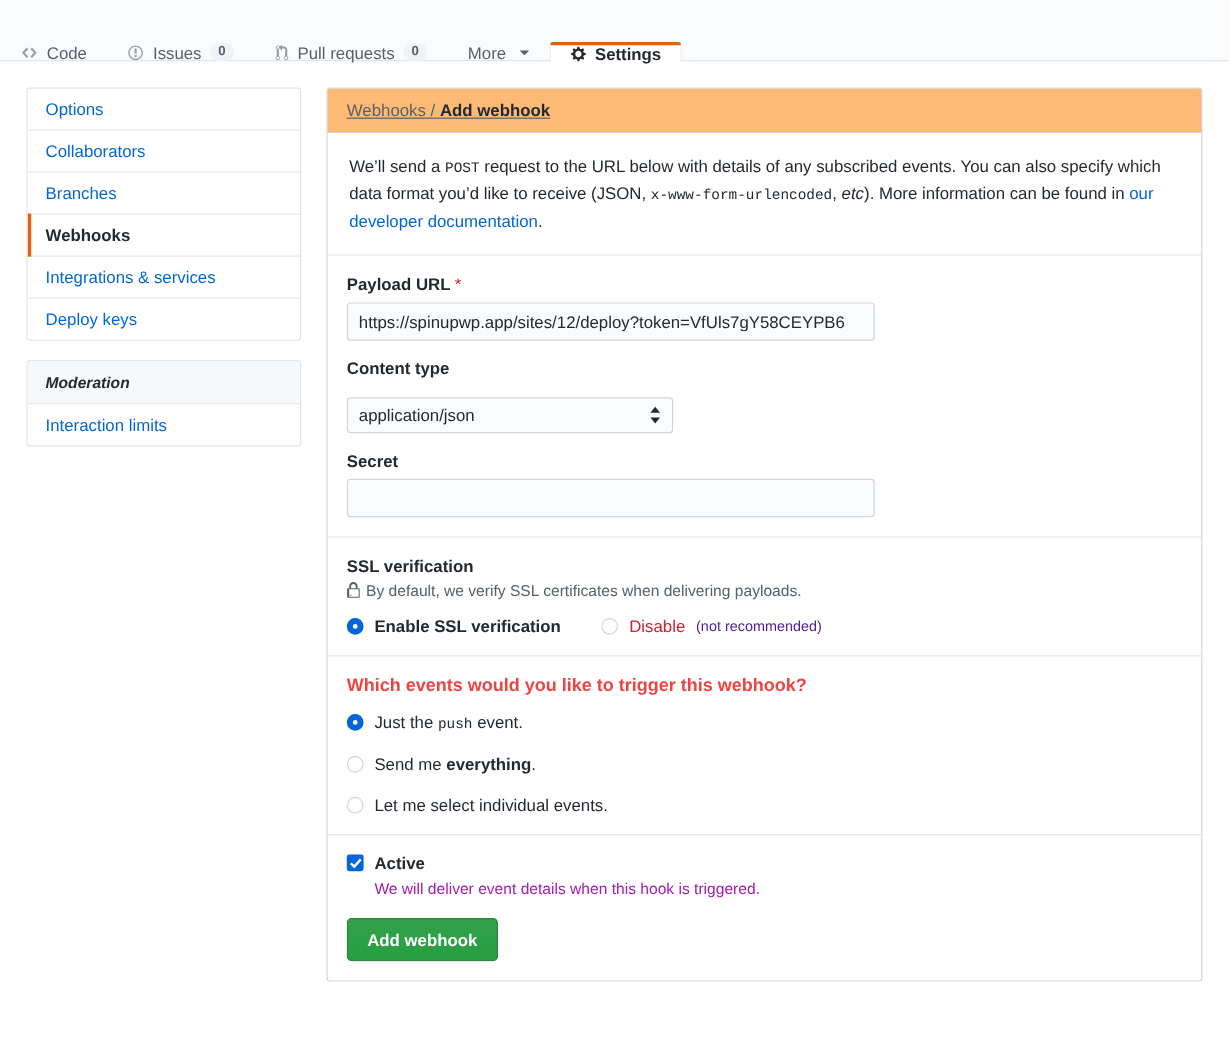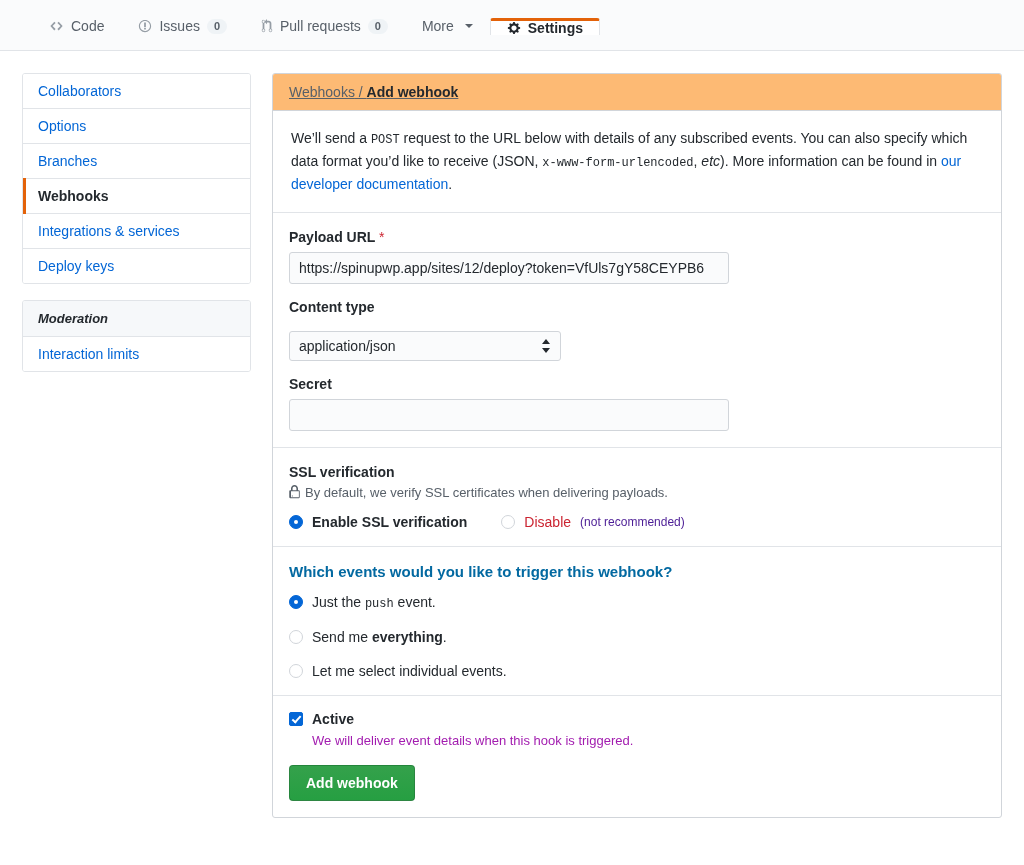--- a/index.html
+++ b/index.html
@@ -13,23 +13,22 @@
 
   
   .tabnav {
     position: relative;
     height: 51px;
     border-bottom: 1px solid #e1e4e8;
     background: #fafbfc;
   }
   .tabnav-inner {
     display: flex;
-    align-items: center;
+    align-items: flex-end;
     height: 51px;
-    padding-left: 32px;
   }
   .tab {
     display: flex;
     align-items: center;
     gap: 7px;
     padding: 0 16px;
     font-size: 14px;
     color: #586069;
     text-decoration: none;
     border: 1px solid transparent;
@@ -216,21 +215,21 @@
     font-size: 13px;
     color: #586069;
     margin: 0 0 14px 0;
     display: flex;
     align-items: center;
     gap: 5px;
   }
   .question {
     font-size: 15px;
     font-weight: 600;
-    color: #0369a1;
+    color: #ef4444;
     margin: 0 0 14px 0;
   }
 
   .radio-row { display: flex; align-items: center; gap: 34px; }
   .opt {
     display: flex;
     align-items: center;
     gap: 9px;
     font-size: 14px;
     color: #24292e;
@@ -349,24 +348,24 @@
 
   </div>
 </nav>
 
 <div class="page">
 
   <aside class="sidebar">
 
     <nav class="menu">
       <a class="menu-item" href="#">
+        <span>Options</span>
+      </a>
+      <a class="menu-item" href="#">
         <span>Collaborators</span>
-      </a>
-      <a class="menu-item" href="#">
-        <span>Options</span>
       </a>
       <a class="menu-item" href="#">
         <span>Branches</span>
       </a>
       <a class="menu-item selected" href="#">
         <span>Webhooks</span>
       </a>
       <a class="menu-item" href="#">
         <span>Integrations &amp; services</span>
       </a>

